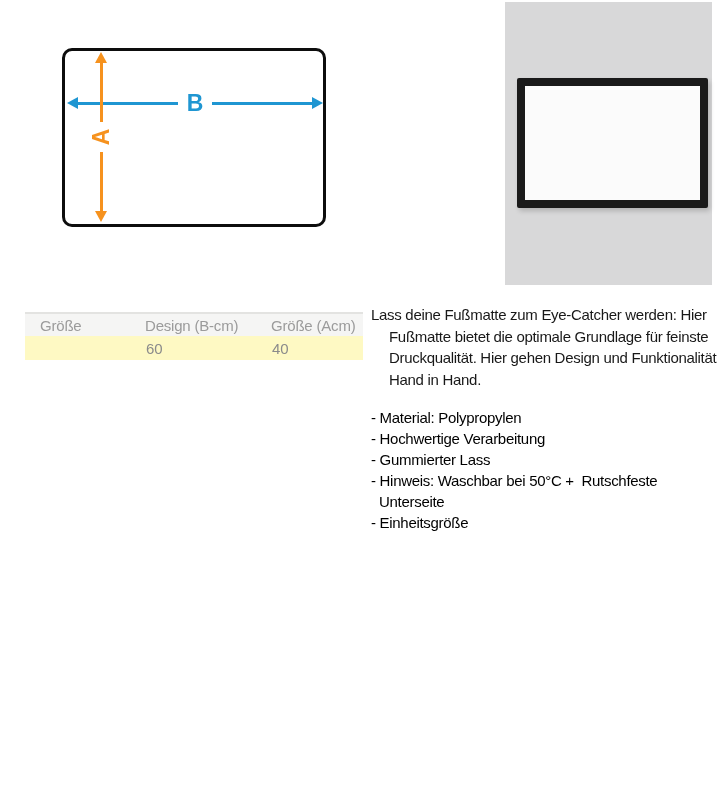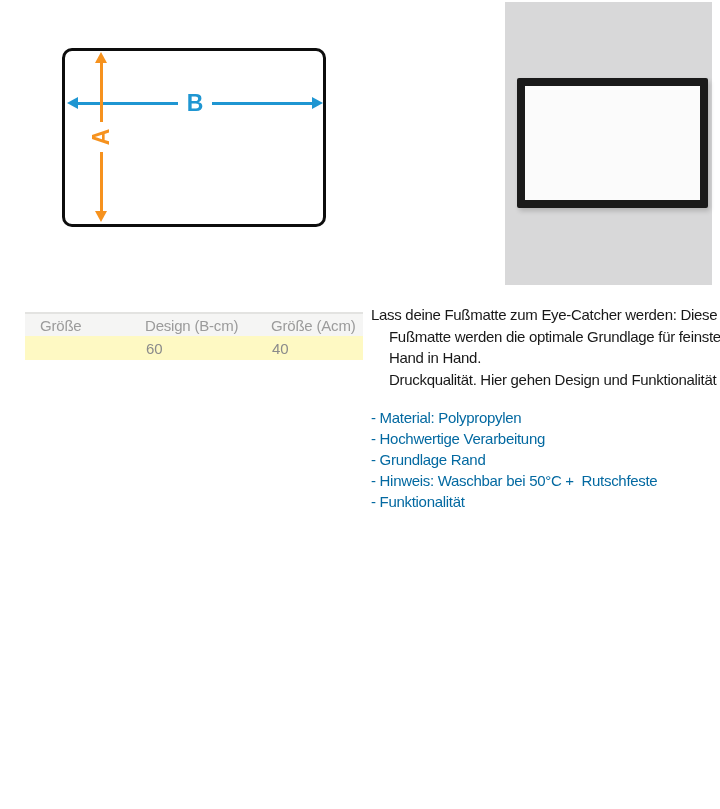--- a/index.html
+++ b/index.html
@@ -64,21 +64,21 @@
   
   .desc{
     position:absolute;left:371px;top:304px;width:349px;
     color:#181818;font-size:15px;line-height:21.5px;letter-spacing:-0.3px;
   }
   .dline{white-space:pre;}
   .dline.cont{padding-left:18px;}
 
   .features{
     position:absolute;left:371px;top:407px;width:349px;
-    color:#0369a1;font-size:15px;line-height:21px;letter-spacing:-0.3px;
+    color:#000000;font-size:15px;line-height:21px;letter-spacing:-0.3px;
   }
   .fline{white-space:pre;}
   .fline.cont{padding-left:8px;}
 </style>
 </head>
 <body>
 
 <div class="stage">
 
   <div class="diagram-rect"></div>
@@ -110,27 +110,28 @@
       <div class="th">Größe (Acm)</div>
     </div>
     <div class="trow">
       <div class="td"></div>
       <div class="td">60</div>
       <div class="td">40</div>
     </div>
   </div>
 
   <div class="desc">
-    <div class="dline">Lass deine Fußmatte zum Eye-Catcher werden: Diese</div>
-    <div class="dline cont">Fußmatte werden die optimale Grundlage für feinste</div>
+    <div class="dline">Lass deine Fußmatte zum Eye-Catcher werden: Hier</div>
+    <div class="dline cont">Fußmatte bietet die optimale Grundlage für feinste</div>
+    <div class="dline cont">Druckqualität. Hier gehen Design und Funktionalität</div>
     <div class="dline cont">Hand in Hand.</div>
-    <div class="dline cont">Druckqualität. Hier gehen Design und Funktionalität</div>
   </div>
 
   <div class="features">
     <div class="fline">- Material: Polypropylen</div>
     <div class="fline">- Hochwertige Verarbeitung</div>
-    <div class="fline">- Grundlage Rand</div>
+    <div class="fline">- Gummierter Lass</div>
     <div class="fline">- Hinweis: Waschbar bei 50°C +  Rutschfeste</div>
-    <div class="fline">- Funktionalität</div>
+    <div class="fline cont">Unterseite</div>
+    <div class="fline">- Einheitsgröße</div>
   </div>
 
 </div>
 
 </body></html>

